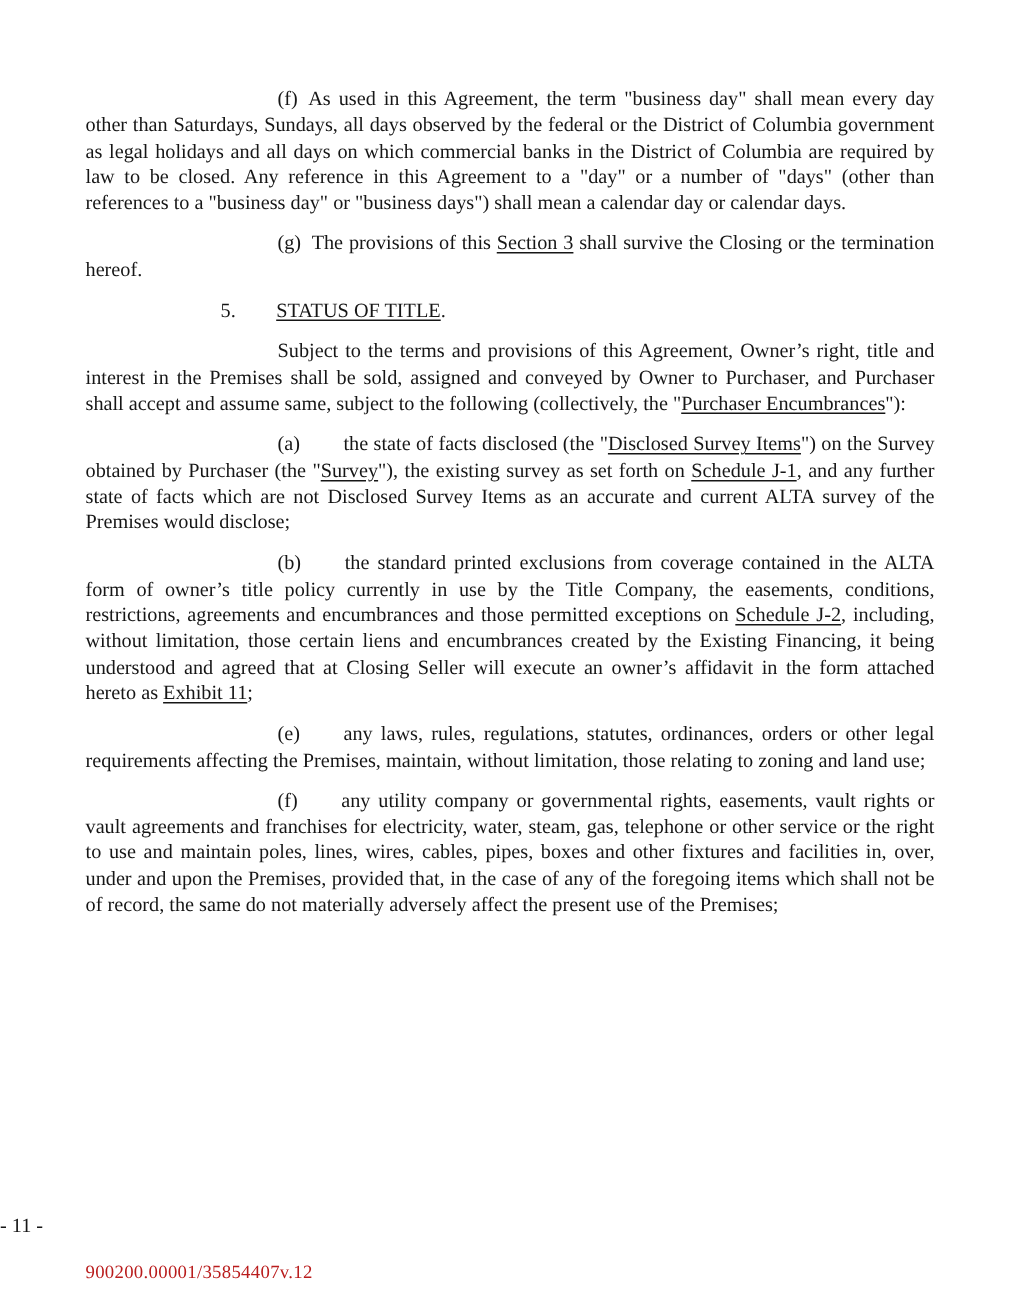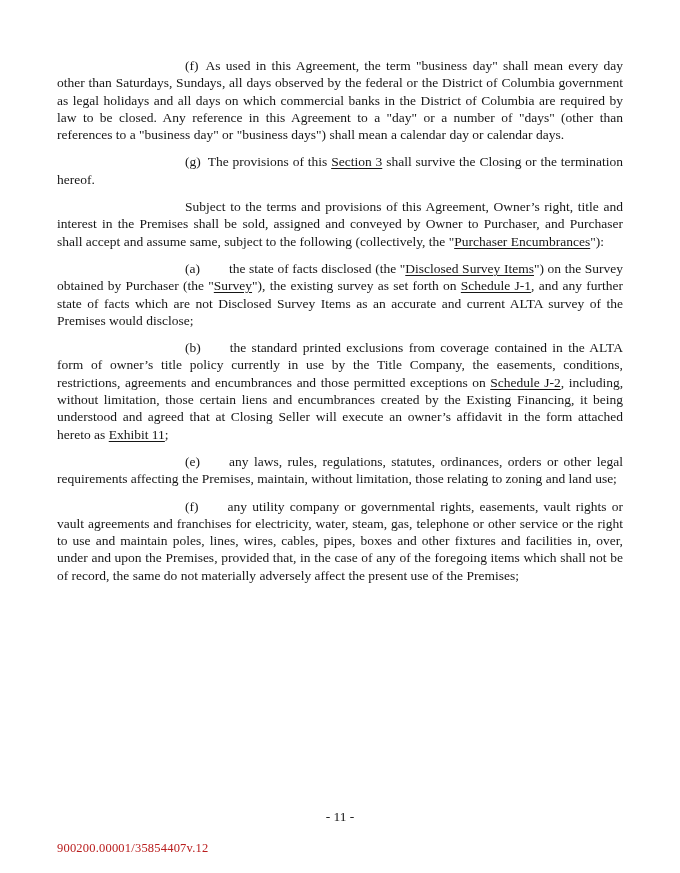--- a/index.html
+++ b/index.html
@@ -37,40 +37,41 @@
   .label { white-space: nowrap; }
   .tab-narrow { display: inline-block; width: 7px; }
   .tab-wide   { display: inline-block; width: 29px; }
   .tab-head   { display: inline-block; width: 27px; }
   .u { text-decoration: underline; text-underline-offset: 2px; }
   .page-number {
     position: absolute;
     top: 809px;
     left: 0;
     width: 100%;
-    text-align: center;
+    text-align: left;
     font-size: 13.5px;
     color: #161616;
   }
   .doc-number {
     position: absolute;
     top: 841px;
     left: 57px;
     font-size: 12.5px;
     letter-spacing: 0.2px;
     color: #b91c1c;
   }
 </style>
 </head>
 <body>
 
 <div class="page">
   <div class="content">
       <p class="para clause"><span class="label">(f)</span><span class="tab-narrow"></span><span>As used in this Agreement, the term "business day" shall mean every day other than Saturdays, Sundays, all days observed by the federal or the District of Columbia government as legal holidays and all days on which commercial banks in the District of Columbia are required by law to be closed.  Any reference in this Agreement to a "day" or a number of "days" (other than references to a "business day" or "business days") shall mean a calendar day or calendar days.</span></p>
       <p class="para clause"><span class="label">(g)</span><span class="tab-narrow"></span><span>The provisions of this </span><span class="u">Section 3</span><span> shall survive the Closing or the termination hereof.</span></p>
+      <p class="para heading"><span class="label">5.</span><span class="tab-head"></span><span class="u">STATUS OF TITLE</span><span>.</span></p>
       <p class="para plain"><span>Subject to the terms and provisions of this Agreement, Owner’s right, title and interest in the Premises shall be sold, assigned and conveyed by Owner to Purchaser, and Purchaser shall accept and assume same, subject to the following (collectively, the "</span><span class="u">Purchaser Encumbrances</span><span>"):</span></p>
       <p class="para sub"><span class="label">(a)</span><span class="tab-wide"></span><span>the state of facts disclosed (the "</span><span class="u">Disclosed Survey Items</span><span>") on the Survey obtained by Purchaser (the "</span><span class="u">Survey</span><span>"), the existing survey as set forth on </span><span class="u">Schedule J-1</span><span>, and any further state of facts which are not Disclosed Survey Items as an accurate and current ALTA survey of the Premises would disclose;</span></p>
       <p class="para sub"><span class="label">(b)</span><span class="tab-wide"></span><span>the standard printed exclusions from coverage contained in the ALTA form of owner’s title policy currently in use by the Title Company, the easements, conditions, restrictions, agreements and encumbrances and those permitted exceptions on </span><span class="u">Schedule J-2</span><span>, including, without limitation, those certain liens and encumbrances created by the Existing Financing, it being understood and agreed that at Closing Seller will execute an owner’s affidavit in the form attached hereto as </span><span class="u">Exhibit 11</span><span>;</span></p>
       <p class="para sub"><span class="label">(e)</span><span class="tab-wide"></span><span>any laws, rules, regulations, statutes, ordinances, orders or other legal requirements affecting the Premises, maintain, without limitation, those relating to zoning and land use;</span></p>
       <p class="para sub"><span class="label">(f)</span><span class="tab-wide"></span><span>any utility company or governmental rights, easements, vault rights or vault agreements and franchises for electricity, water, steam, gas, telephone or other service or the right to use and maintain poles, lines, wires, cables, pipes, boxes and other fixtures and facilities in, over, under and upon the Premises, provided that, in the case of any of the foregoing items which shall not be of record, the same do not materially adversely affect the present use of the Premises;</span></p>
     </div>
   <div class="page-number">- 11 -</div>
   <div class="doc-number">900200.00001/35854407v.12</div>
 </div>
 

